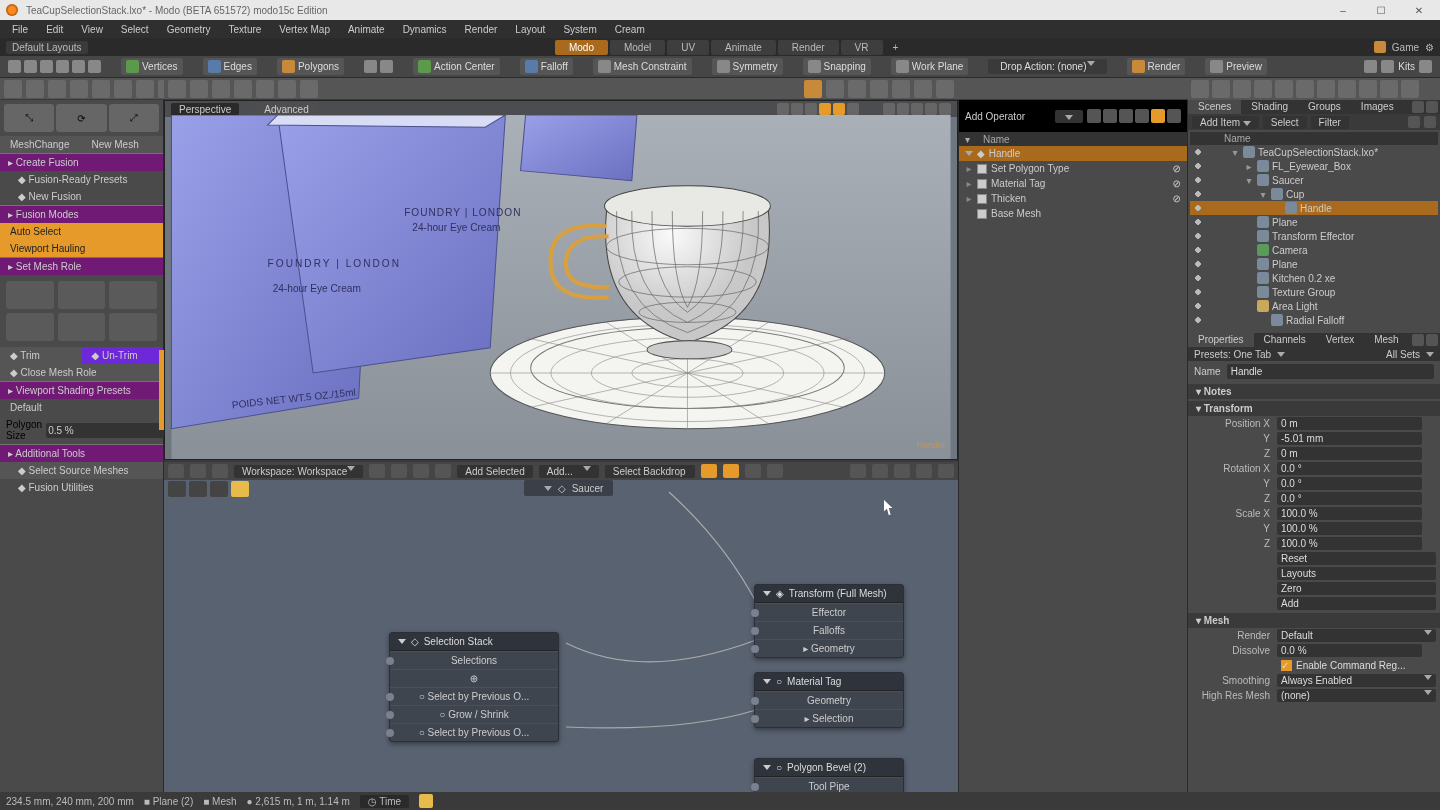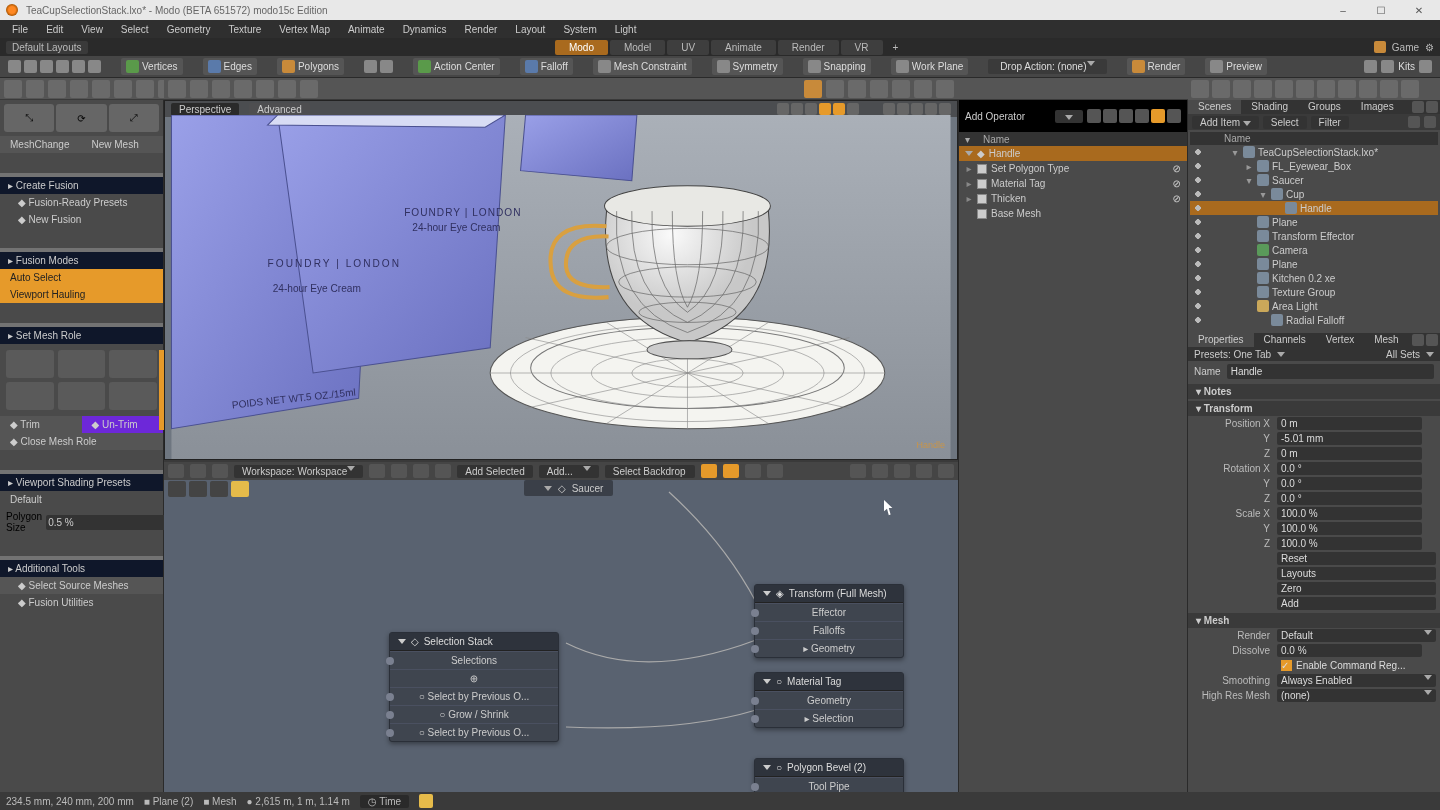--- a/index.html
+++ b/index.html
@@ -38,36 +38,36 @@
 .shelfrow .sicon{width:18px;height:18px;background:#6a6a6a;border-radius:2px;display:flex;align-items:center;justify-content:center;color:#ccc;}
 .shelfrow .sicon.orange{background:#c88a3a;}
 
 
 .mainarea { position:absolute; top:100px; left:0; right:0; bottom:18px; display:flex;}
 
 
 .leftpanel{width:164px;background:#4a4a4a;display:flex;flex-direction:column;border-right:1px solid #2a2a2a;}
 .leftpanel .bigicons{display:flex;padding:4px;gap:2px;}
 .leftpanel .bigicon{flex:1;height:28px;background:#666;border-radius:3px;display:flex;align-items:center;justify-content:center;}
-.leftpanel .section-h{background:#0f172a;padding:3px 8px;color:#ccc;border-top:4px solid #737373;margin-top:20px;}
+.leftpanel .section-h{background:#701a75;padding:3px 8px;color:#ccc;border-top:1px solid #737373;}
 .leftpanel .li{padding:3px 10px;color:#ccc;background:#4a4a4a;}
 .leftpanel .li.indent{padding-left:18px;}
 .leftpanel .li.orange{background:#e69a2a;color:#222;}
 .leftpanel .modegrid{display:grid;grid-template-columns:repeat(3,1fr);gap:4px;padding:6px;}
 .leftpanel .modecell{height:28px;background:#5a5a5a;border-radius:3px;}
 .leftpanel .inputrow{display:flex;padding:3px 6px;gap:4px;align-items:center;}
 .leftpanel .inputrow input{flex:1;background:#333;border:none;color:#ccc;padding:2px;border-radius:2px;}
 .leftpanel .vtab{position:absolute;left:159px;top:250px;width:14px;height:80px;background:#e69a2a;writing-mode:vertical-rl;text-align:center;font-size:8px;border-radius:0 3px 3px 0;color:#332;}
 
 
 .center{flex:1;display:flex;flex-direction:column;min-width:0;}
 
 
 .viewport{position:relative;height:360px;background:#6e7680;border:1px solid #222;margin:0 0 2px 0;}
-.viewport .vpheader{position:absolute;top:0;left:0;right:0;height:14px;background:rgba(60,60,60,.7);display:flex;align-items:center;padding:8px 6px;color:#ccc;gap:10px;}
+.viewport .vpheader{position:absolute;top:0;left:0;right:0;height:14px;background:rgba(60,60,60,.7);display:flex;align-items:center;padding:8px 6px;color:#ccc;gap:17px;}
 .viewport .vpheader .vptab{padding:1px 8px;background:rgba(80,80,80,.6);border-radius:2px;}
 .viewport .vpheader .vptab.active{background:#2a2a2a;}
 .viewport .vpheader .vpicons{margin-left:auto;display:flex;gap:2px;}
 .viewport .vpheader .vpicons .vi{width:12px;height:12px;background:#666;border-radius:2px;}
 .viewport .vpheader .vpicons .vi.active{background:#e69a2a;}
 .viewport svg{position:absolute;top:14px;left:0;width:100%;height:calc(100% - 14px);} 
 .viewport .vplabel{position:absolute;bottom:8px;right:12px;color:#c8954a;font-size:9px;text-align:right;line-height:11px;}
 
 
 .nodegraph{flex:1;background:#596270;position:relative;overflow:hidden;}
@@ -159,21 +159,21 @@
   <div class="mitem">View</div>
   <div class="mitem">Select</div>
   <div class="mitem">Geometry</div>
   <div class="mitem">Texture</div>
   <div class="mitem">Vertex Map</div>
   <div class="mitem">Animate</div>
   <div class="mitem">Dynamics</div>
   <div class="mitem">Render</div>
   <div class="mitem">Layout</div>
   <div class="mitem">System</div>
-  <div class="mitem">Light</div>
+  <div class="mitem">Cream</div>
 </div>
 
 <div class="layoutrow">
   <div class="layoutbtn">Default Layouts</div>
   <div class="tabs">
     <div class="tab active">Modo</div>
     <div class="tab">Model</div>
     <div class="tab">UV</div>
     <div class="tab">Animate</div>
     <div class="tab">Render</div>

